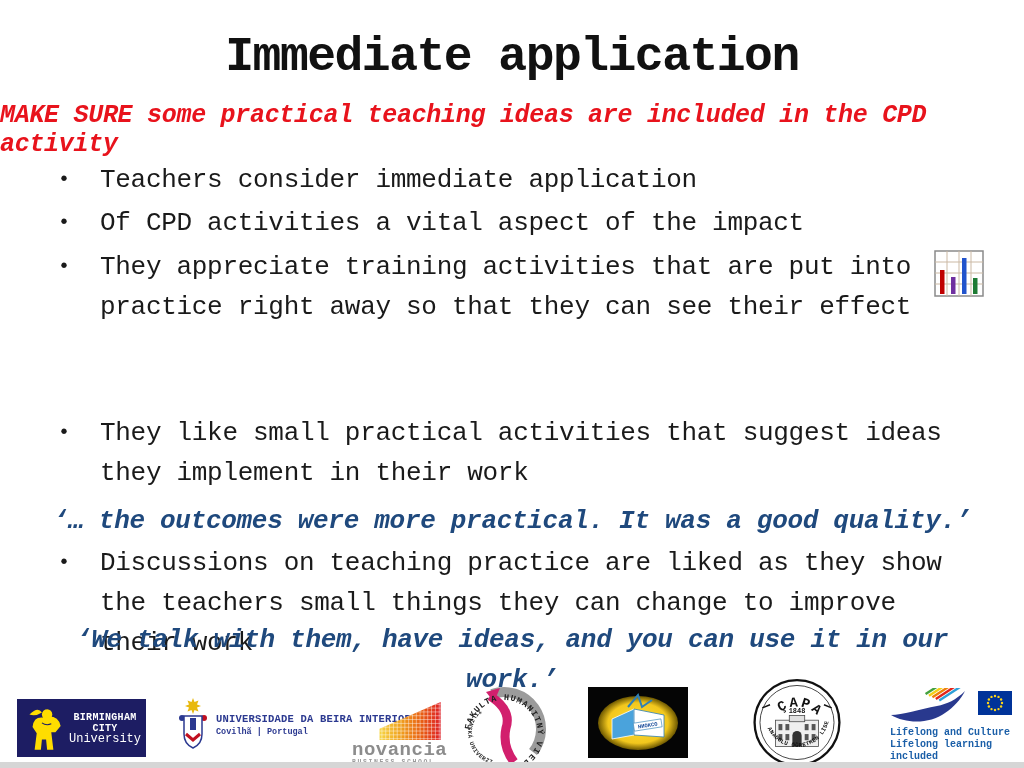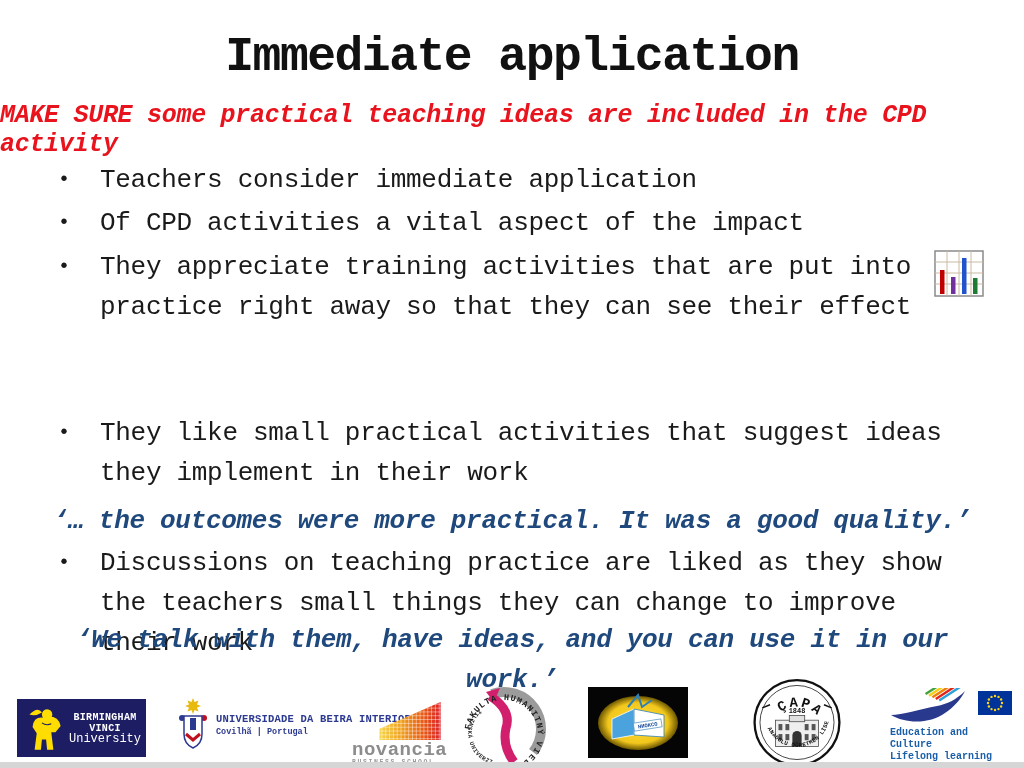--- a/index.html
+++ b/index.html
@@ -98,21 +98,21 @@
 
     <div class="logo bcu">
       <svg class="bcu-lion" viewBox="0 0 44 50">
         <path d="M8,12 q8,-8 12,-2 q-6,4 -12,2" fill="#ffdd00"></path>
         <path d="M13,46 L15,30 L11,24 Q12,14 21,15 L23,7 L27,14 Q36,14 38,23 L33,29 L29,29 L31,46 L25,46 L24,36 L20,36 L19,46 Z" fill="#ffdd00"></path>
         <circle cx="25" cy="12" r="5" fill="#ffdd00"></circle>
         <path d="M20,20 q4,3 9,1" stroke="#1d1d63" stroke-width="1" fill="none"></path>
       </svg>
       <div class="bcu-text">
         <div class="bcu-l1">BIRMINGHAM</div>
-        <div class="bcu-l2">VINCI</div>
+        <div class="bcu-l2">CITY</div>
         <div class="bcu-l3">University</div>
       </div>
     </div>
 
     <div class="logo ubi">
       <svg class="ubi-crest" viewBox="0 0 34 58">
         <path d="M17,2 l1.5,4 4,-1.5 -1.5,4 4,1.5 -4,1.5 1.5,4 -4,-1.5 -1.5,4 -1.5,-4 -4,1.5 1.5,-4 -4,-1.5 4,-1.5 -1.5,-4 4,1.5 Z" fill="#e8b90f"></path>
         <circle cx="6" cy="22" r="3" fill="#2b3990"></circle>
         <circle cx="28" cy="22" r="3" fill="#c01020"></circle>
         <path d="M8,20 h18 v18 q0,10 -9,14 q-9,-4 -9,-14 Z" fill="#ffffff" stroke="#2b3990" stroke-width="1.5"></path>
@@ -238,21 +238,21 @@
             <circle cx="108.5" cy="21.1" r="1.2"></circle>
           <circle cx="105" cy="22" r="1.2"></circle>
             <circle cx="101.5" cy="21.1" r="1.2"></circle>
             <circle cx="98.9" cy="18.5" r="1.2"></circle>
           <circle cx="98" cy="15" r="1.2"></circle>
             <circle cx="98.9" cy="11.5" r="1.2"></circle>
             <circle cx="101.5" cy="8.9" r="1.2"></circle>
         </g>
       </svg>
       <div class="eu-text">
-        <div class="l1">Education and Culture</div>
+        <div class="l1">Lifelong and Culture</div>
         <div class="l2">Lifelong learning included</div>
         <div class="l3">LEONARDO DA VINCI</div>
       </div>
     </div>
 
   </div>
 
   <div class="bottom-strip"></div>
 </div>
 

